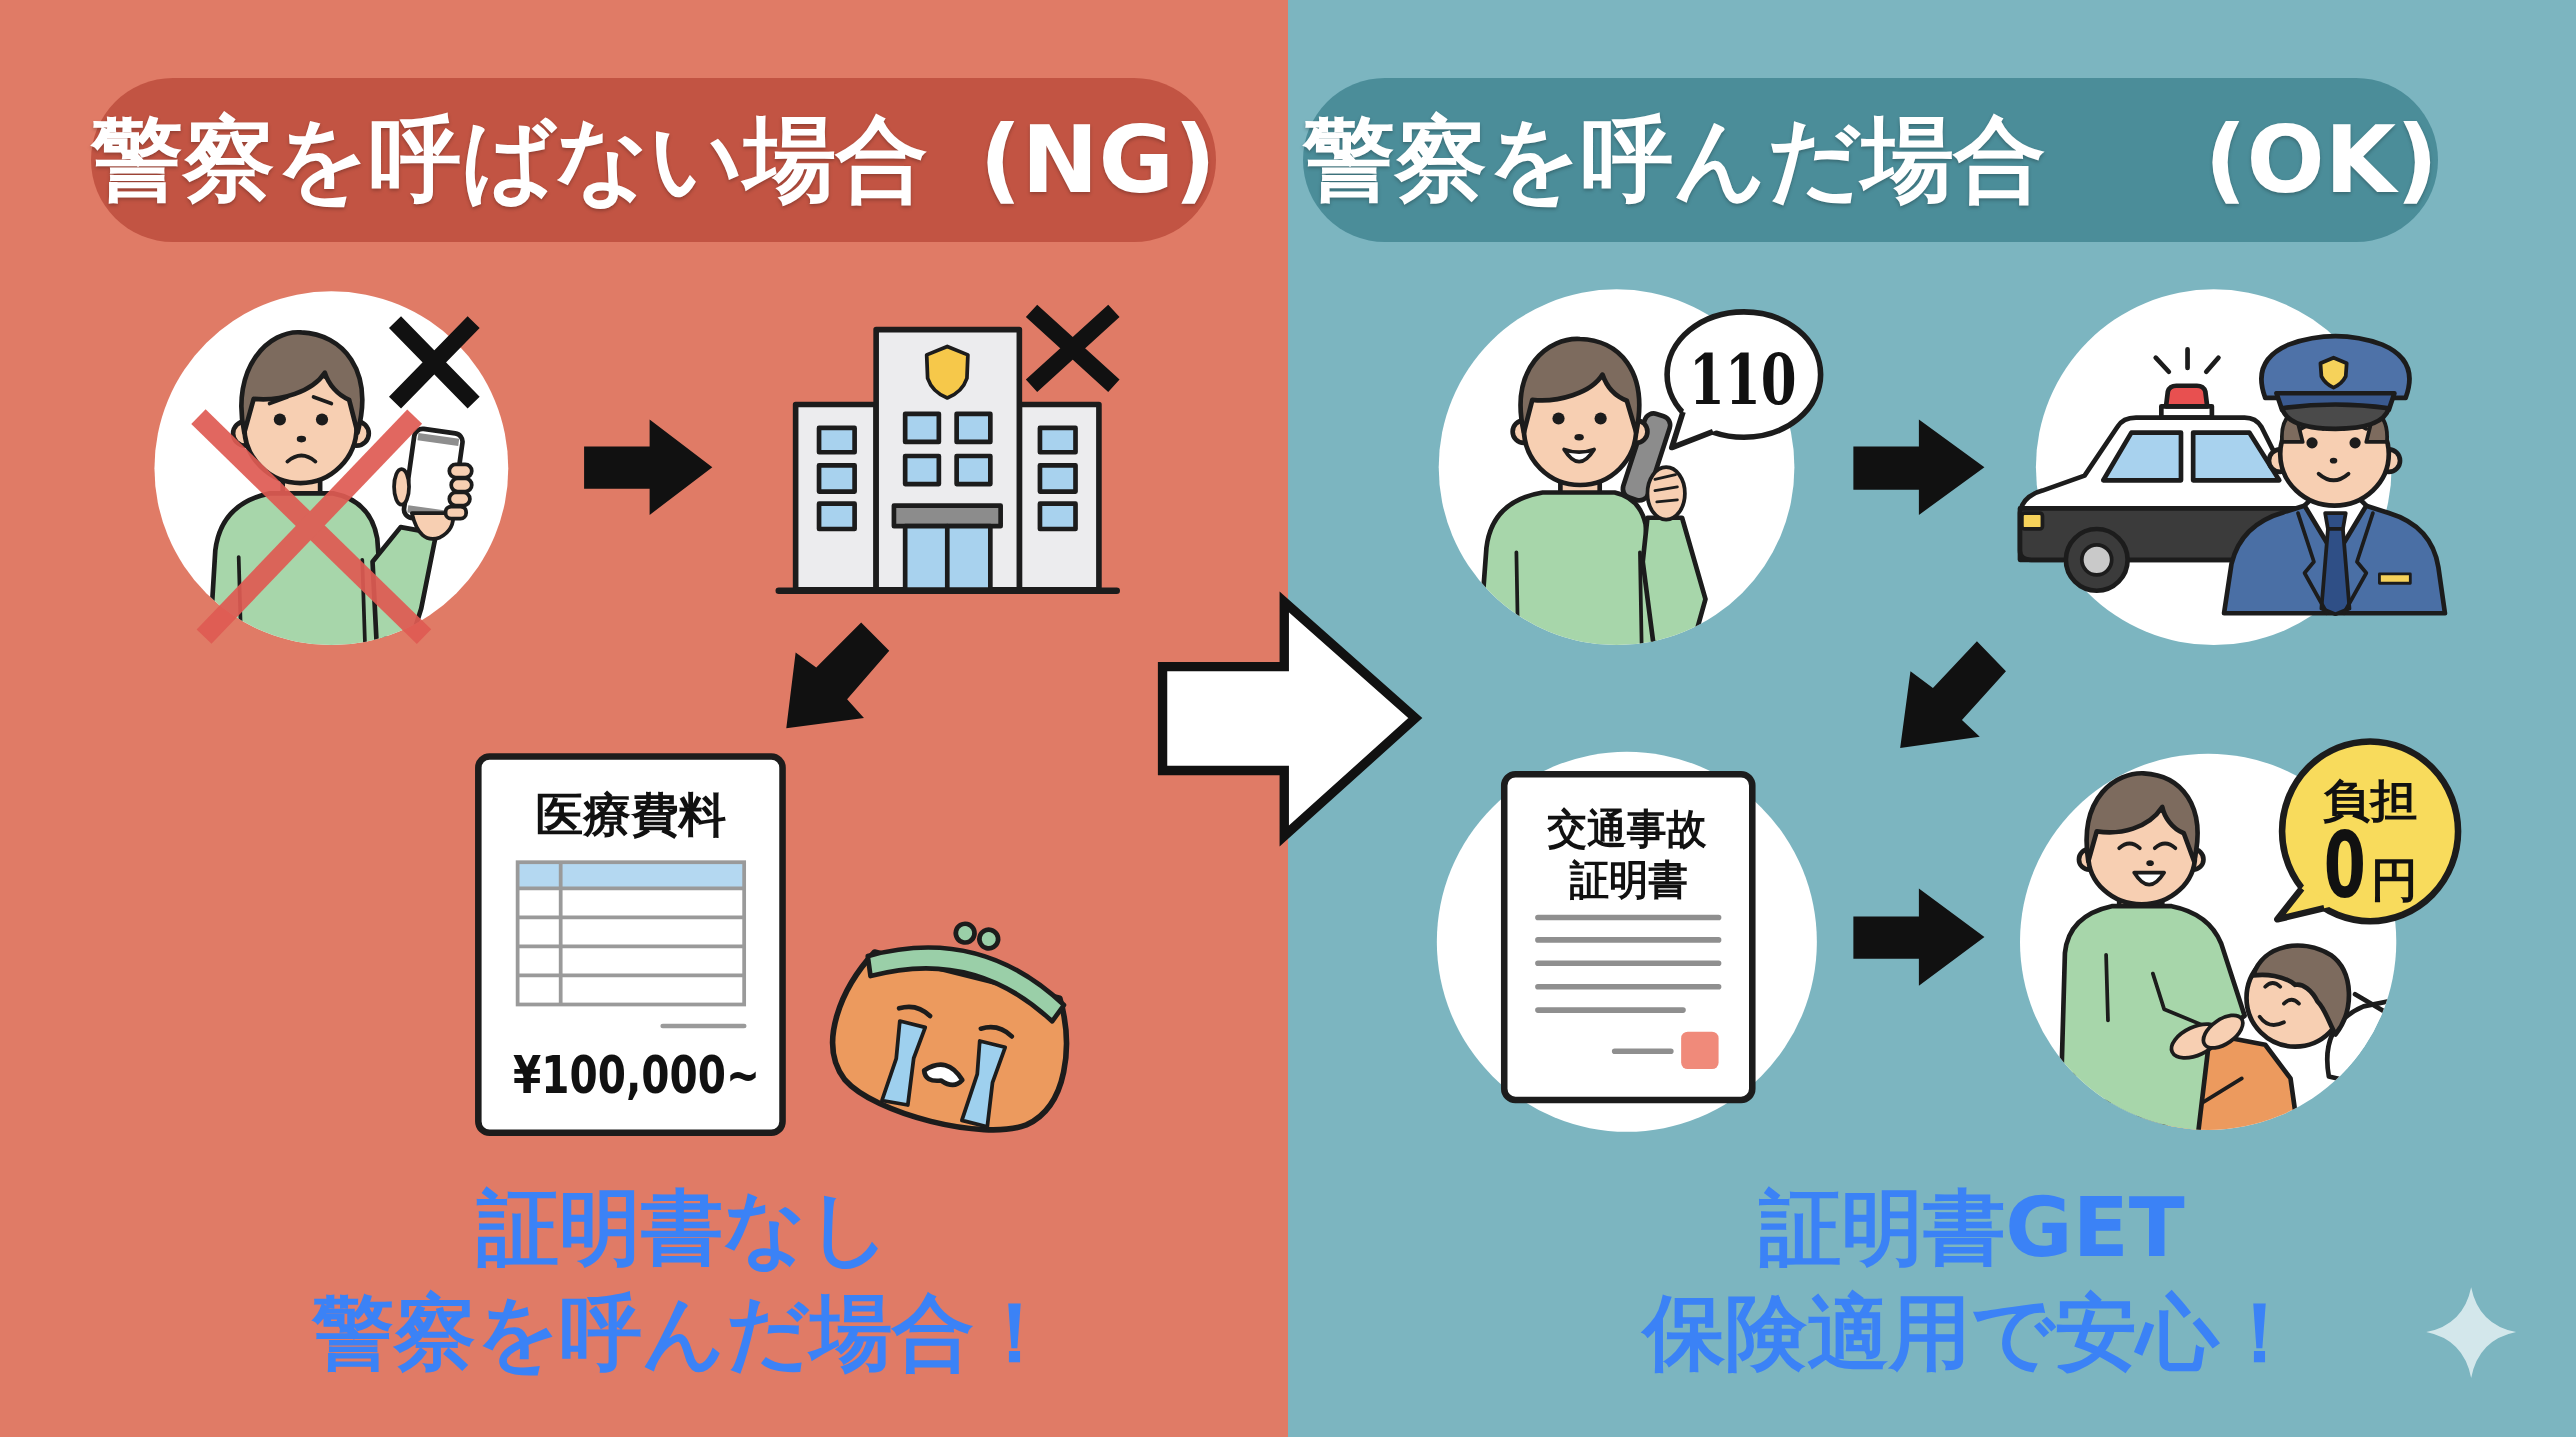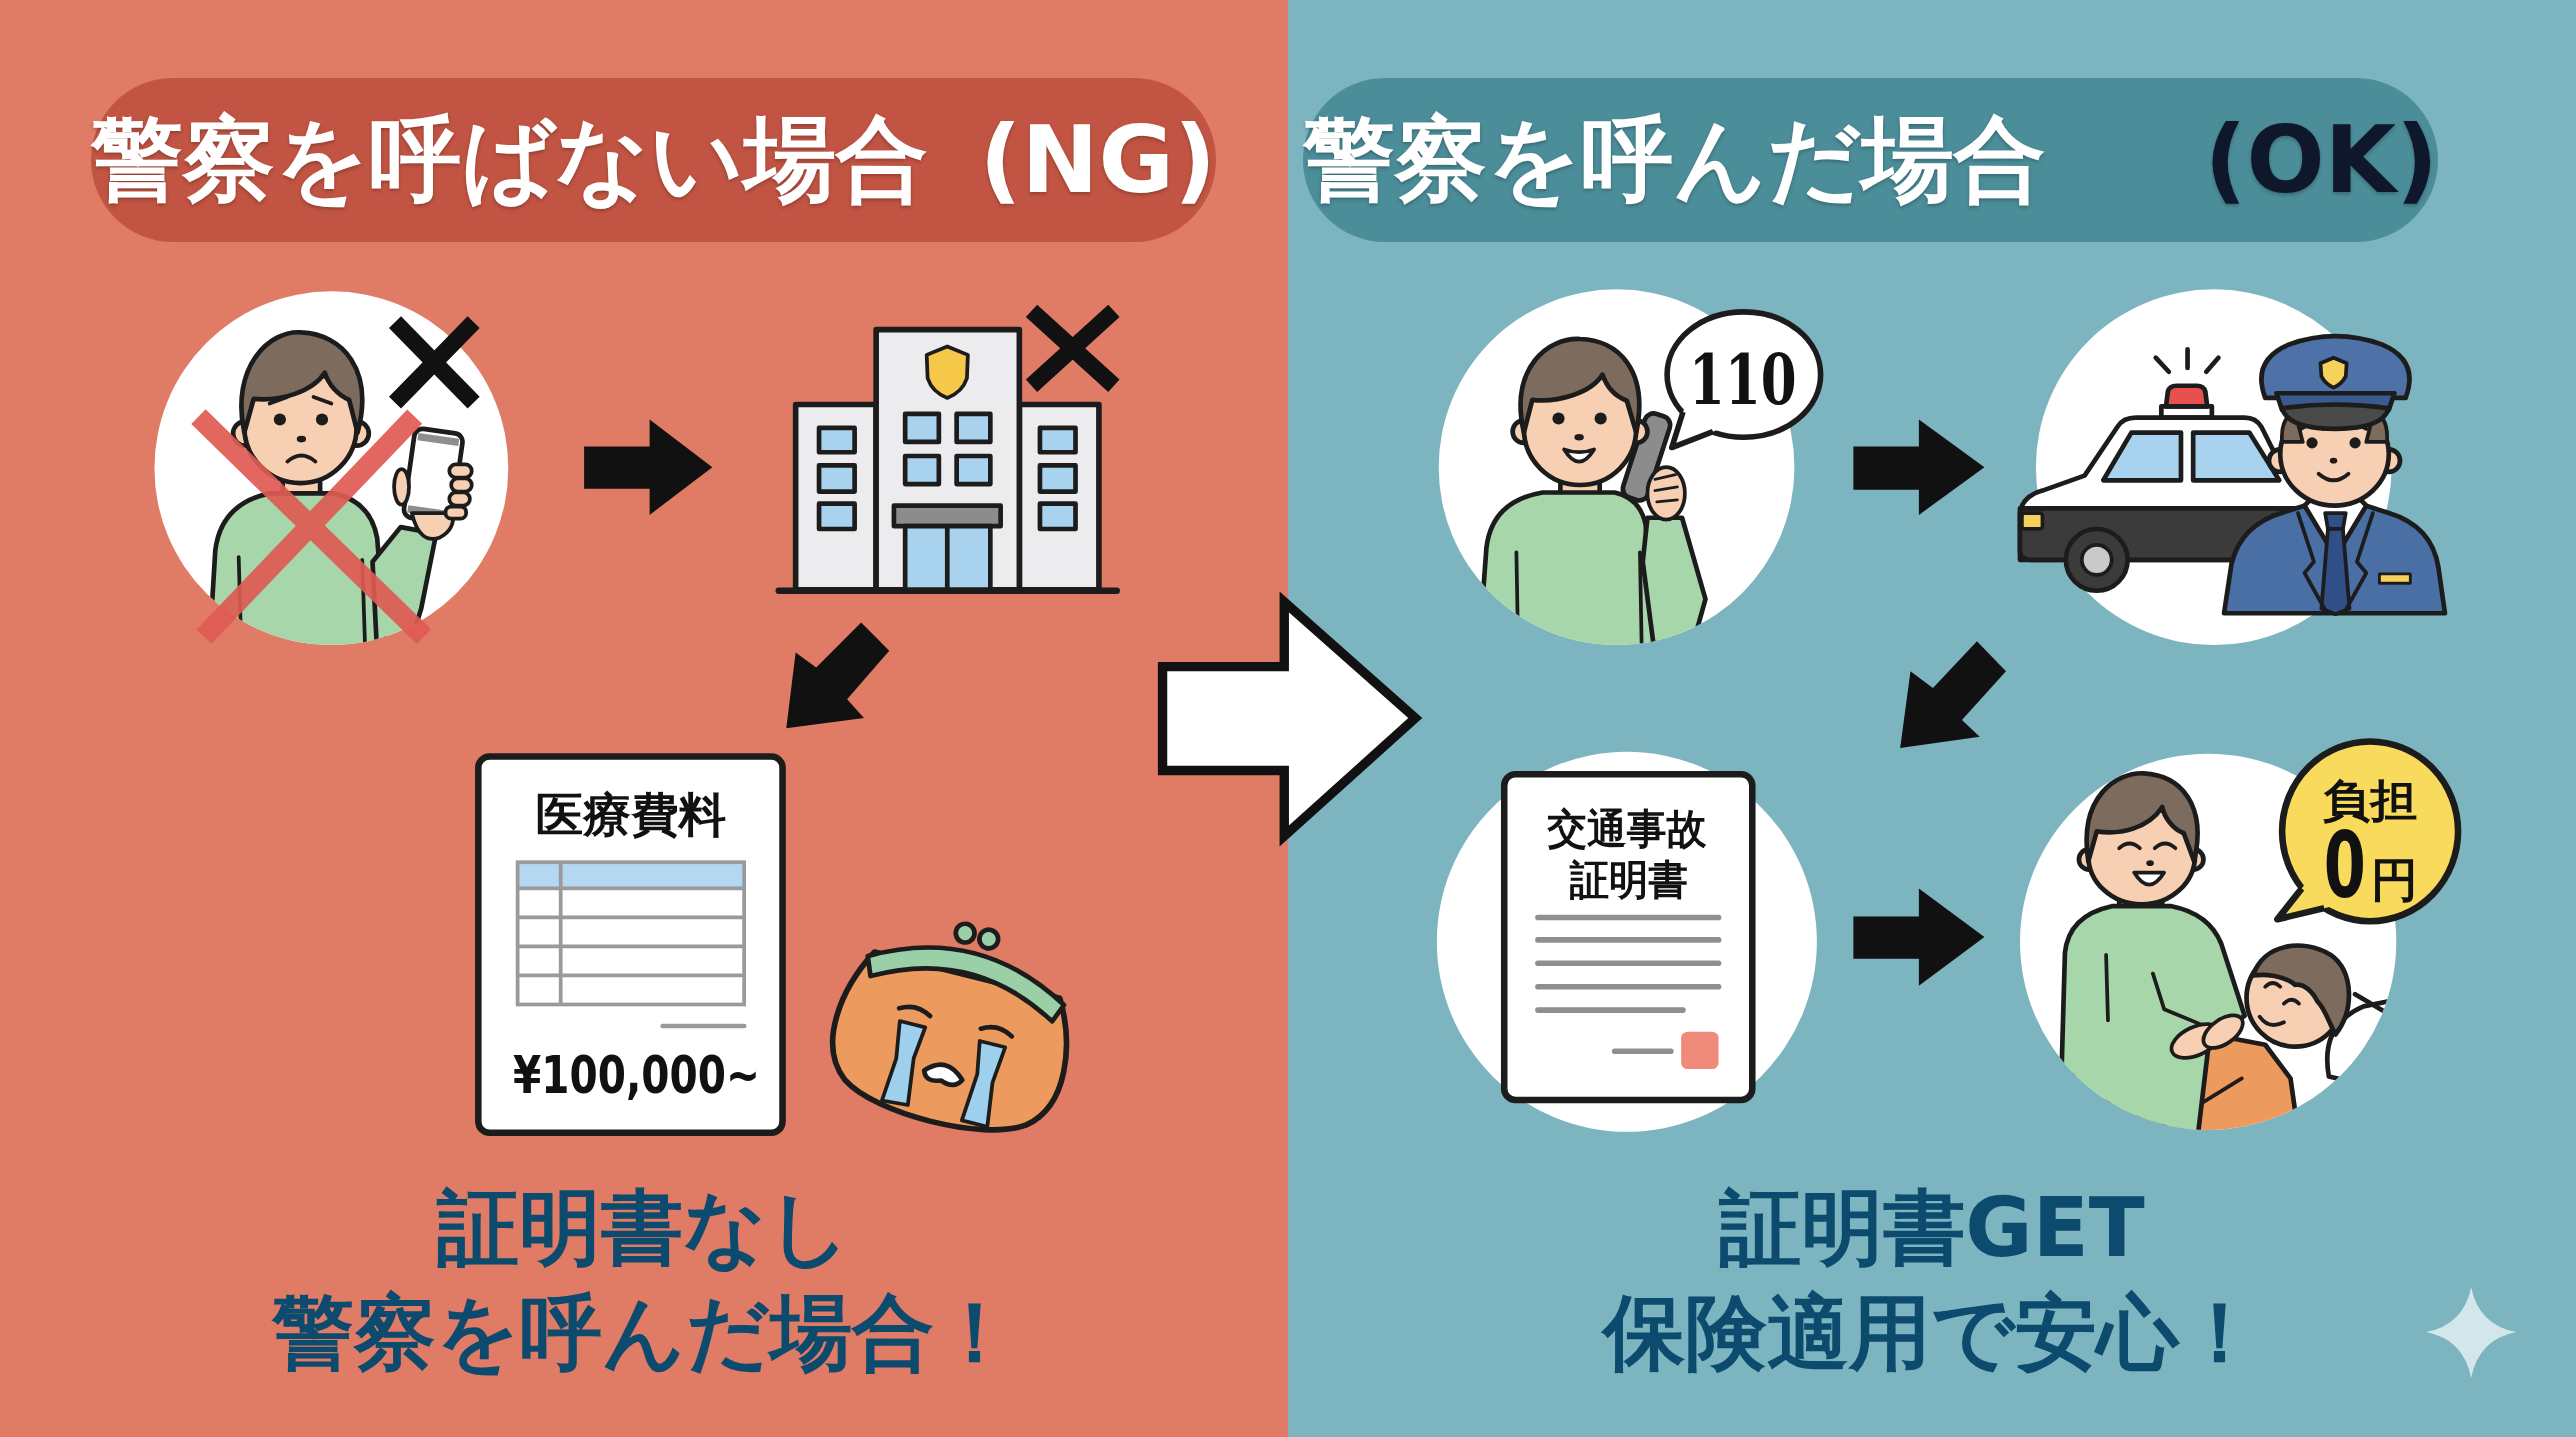--- a/index.html
+++ b/index.html
@@ -8,23 +8,23 @@
 .panel{position:absolute;top:0;width:1288px;height:1438px;}
 .panel-left{left:0;background:#E07B66;}
 .panel-right{left:1288px;background:#7CB5C0;}
 #art{position:absolute;left:0;top:0;width:2576px;height:1438px;}
 .pill{position:absolute;top:78px;height:164px;border-radius:82px;display:flex;align-items:center;justify-content:space-between;
   color:#ffffff;font-weight:bold;font-size:92px;white-space:nowrap;text-shadow:0 1.9px 3.7px rgba(0,0,0,.25);
   font-family:"DejaVu Sans","Liberation Sans",sans-serif;}
 .pill-left{left:91px;width:1125px;background:#C25443;}
 .pill-right{left:1303px;width:1135px;background:#4B8D99;}
 .tag{margin-left:23px;}
-.tag-ok{color:#0f172a;}
-.summary{position:absolute;top:1175px;width:1288px;text-align:center;font-weight:bold;font-size:82px;line-height:105px;color:#0c4a6e;
-  font-family:"DejaVu Sans","Liberation Sans",sans-serif;}
+.tag-ok{color:#ffffff;}
+.summary{position:absolute;top:1175px;width:1288px;text-align:center;font-weight:bold;font-size:82px;line-height:105px;color:#3b82f6;
+  font-family:"DejaVu Sans","Liberation Sans",sans-serif;padding-left:40px;}
 .summary div{white-space:nowrap;}
 .summary-left{left:0;}
 .summary-right{left:1288px;}
 
 .ol{stroke:#1c1c1c;stroke-width:5;stroke-linejoin:round;stroke-linecap:round;}
 .w3{stroke-width:3;}
 .w4{stroke-width:4;}
 .w6{stroke-width:6;}
 .t{font-family:"DejaVu Sans","Liberation Sans",sans-serif;font-weight:bold;fill:#111111;}
 .ts{font-family:"DejaVu Serif","Liberation Serif",serif;font-weight:bold;fill:#111111;}

